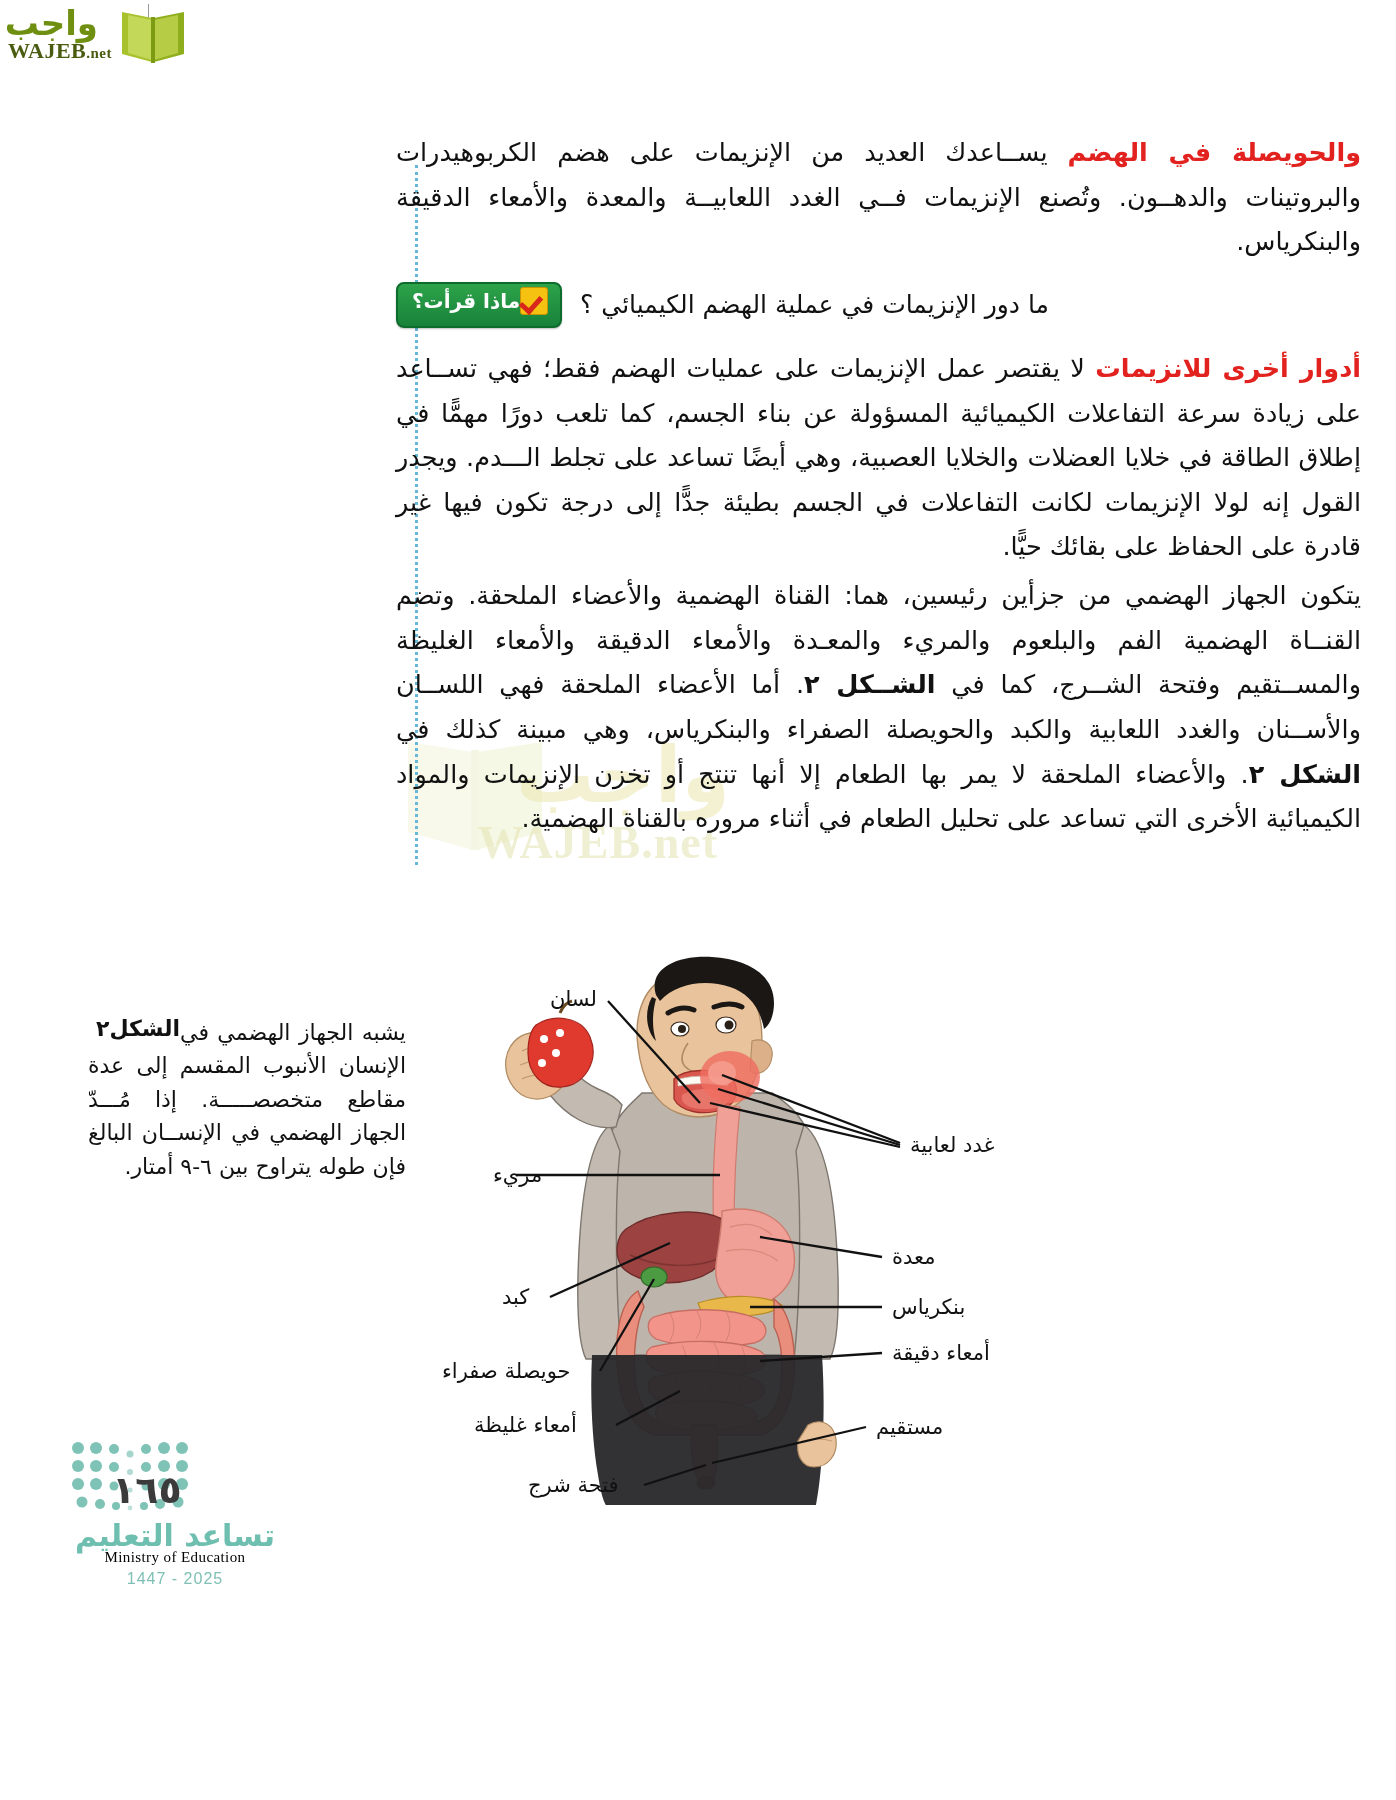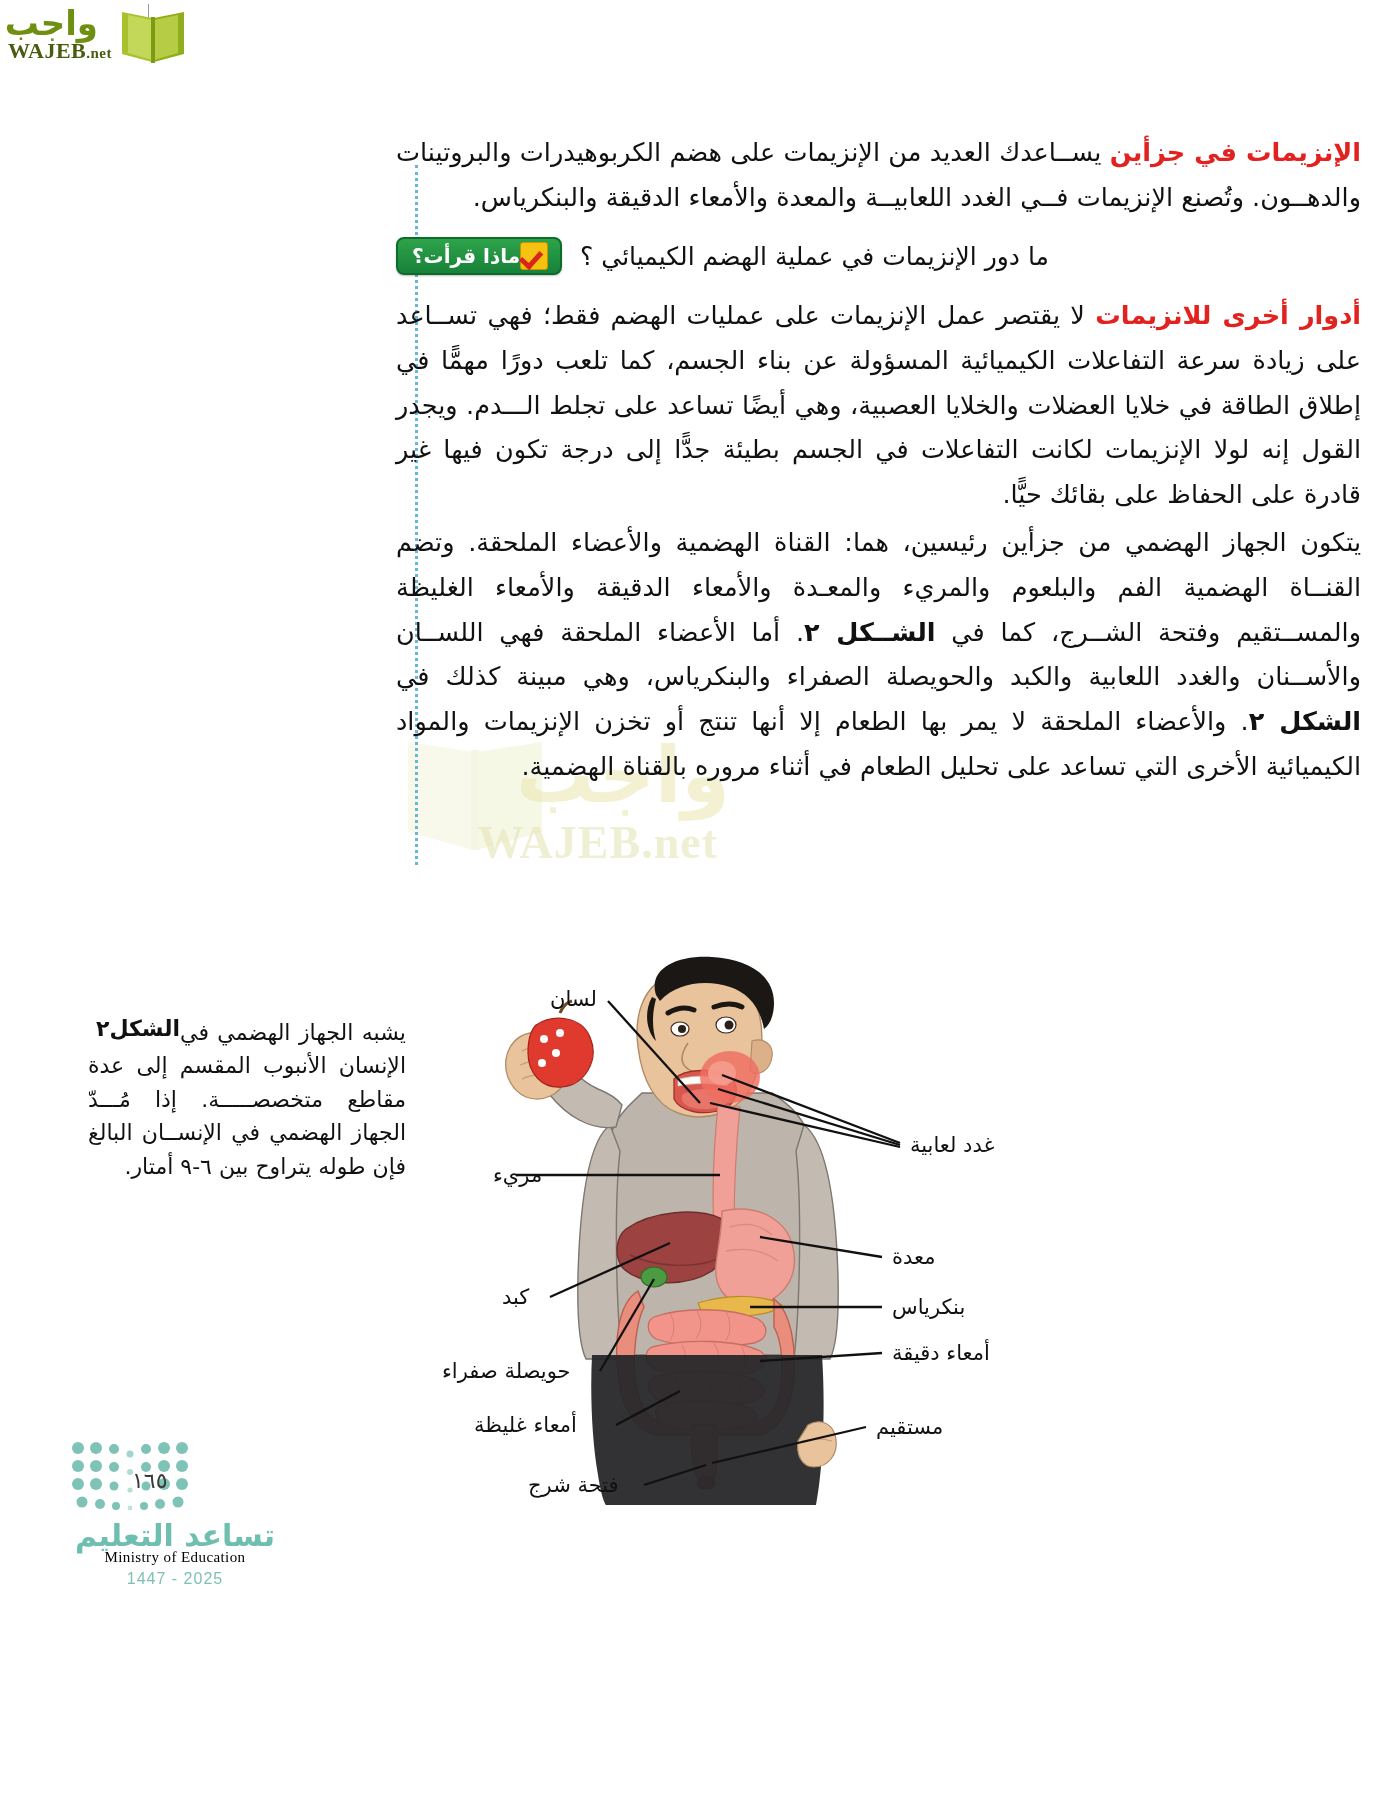--- a/index.html
+++ b/index.html
@@ -68,21 +68,21 @@
   
   .qrow{
     display:flex;flex-direction:row-reverse;align-items:center;
     justify-content:flex-start;gap:18px;
     margin:18px 0 18px 0;direction:rtl;
   }
   .badge{
     position:relative;display:inline-flex;align-items:center;
     background:linear-gradient(#2ea34a,#17823a);
     border:2px solid #0d6b2c;border-radius:8px;
-    height:34px;padding:0 12px 0 6px;
+    height:34px;padding:0 12px 8px 6px;
     box-shadow:0 1px 2px rgba(0,0,0,.25);
     flex:0 0 auto;
   }
   .badge-label{
     color:#ffffff;font-size:20px;font-weight:bold;
     font-family:"DejaVu Sans",sans-serif;line-height:1;
     padding-left:8px;direction:rtl;
   }
   .tickbox{
     width:26px;height:26px;background:#f5c211;border:1px solid #c99400;
@@ -139,22 +139,22 @@
   }
   .moe-en{
     font-size:15px;color:#000000;letter-spacing:.4px;margin-top:-4px;
     font-family:"Liberation Serif",serif;
   }
   .moe-year{
     font-size:16px;color:#7ec0b4;margin-top:4px;letter-spacing:1px;
     font-family:"Liberation Sans",sans-serif;
   }
   .pagenum{
-    position:absolute;left:132px;top:1468px;
-    font-size:22px;color:#3b3b3b;font-weight:normal;direction:rtl;
+    position:absolute;left:112px;top:1468px;
+    font-size:38px;color:#3b3b3b;font-weight:bold;direction:rtl;
     font-family:"DejaVu Sans",sans-serif;
   }
 </style>
 </head>
 <body>
 
 <div class="page">
 
   <div class="wm-top">
     <div class="wm-crop"></div>
@@ -180,21 +180,21 @@
     <div class="wm-c-ar">واجب</div>
     <div class="wm-c-net">
       <span>WAJEB</span><span>.net</span>
     </div>
   </div>
 
   <div class="vrule"></div>
 
   <div class="col">
 
-    <p class="body"><span class="runin">الإنزيمات في جزأين</span><span> يســاعدك العديد من الإنزيمات على هضم الكربوهيدرات والبروتينات والدهــون. وتُصنع الإنزيمات فــي الغدد اللعابيــة والمعدة والأمعاء الدقيقة والبنكرياس.</span></p>
+    <p class="body"><span class="runin">والحويصلة في الهضم</span><span> يســاعدك العديد من الإنزيمات على هضم الكربوهيدرات والبروتينات والدهــون. وتُصنع الإنزيمات فــي الغدد اللعابيــة والمعدة والأمعاء الدقيقة والبنكرياس.</span></p>
 
     <div class="qrow">
       <div class="badge">
         <div class="tickbox"></div>
         <div class="badge-label">ماذا قرأت؟</div>
       </div>
       <div class="qtext">ما دور الإنزيمات في عملية الهضم الكيميائي ؟</div>
     </div>
 
     <p class="body"><span class="runin">أدوار أخرى للانزيمات</span><span> لا يقتصر عمل الإنزيمات على عمليات الهضم فقط؛ فهي تســاعد على زيادة سرعة التفاعلات الكيميائية المسؤولة عن بناء الجسم، كما تلعب دورًا مهمًّا في إطلاق الطاقة في خلايا العضلات والخلايا العصبية، وهي أيضًا تساعد على تجلط الـــدم. ويجدر القول إنه لولا الإنزيمات لكانت التفاعلات في الجسم بطيئة جدًّا إلى درجة تكون فيها غير قادرة على الحفاظ على بقائك حيًّا.</span></p>

